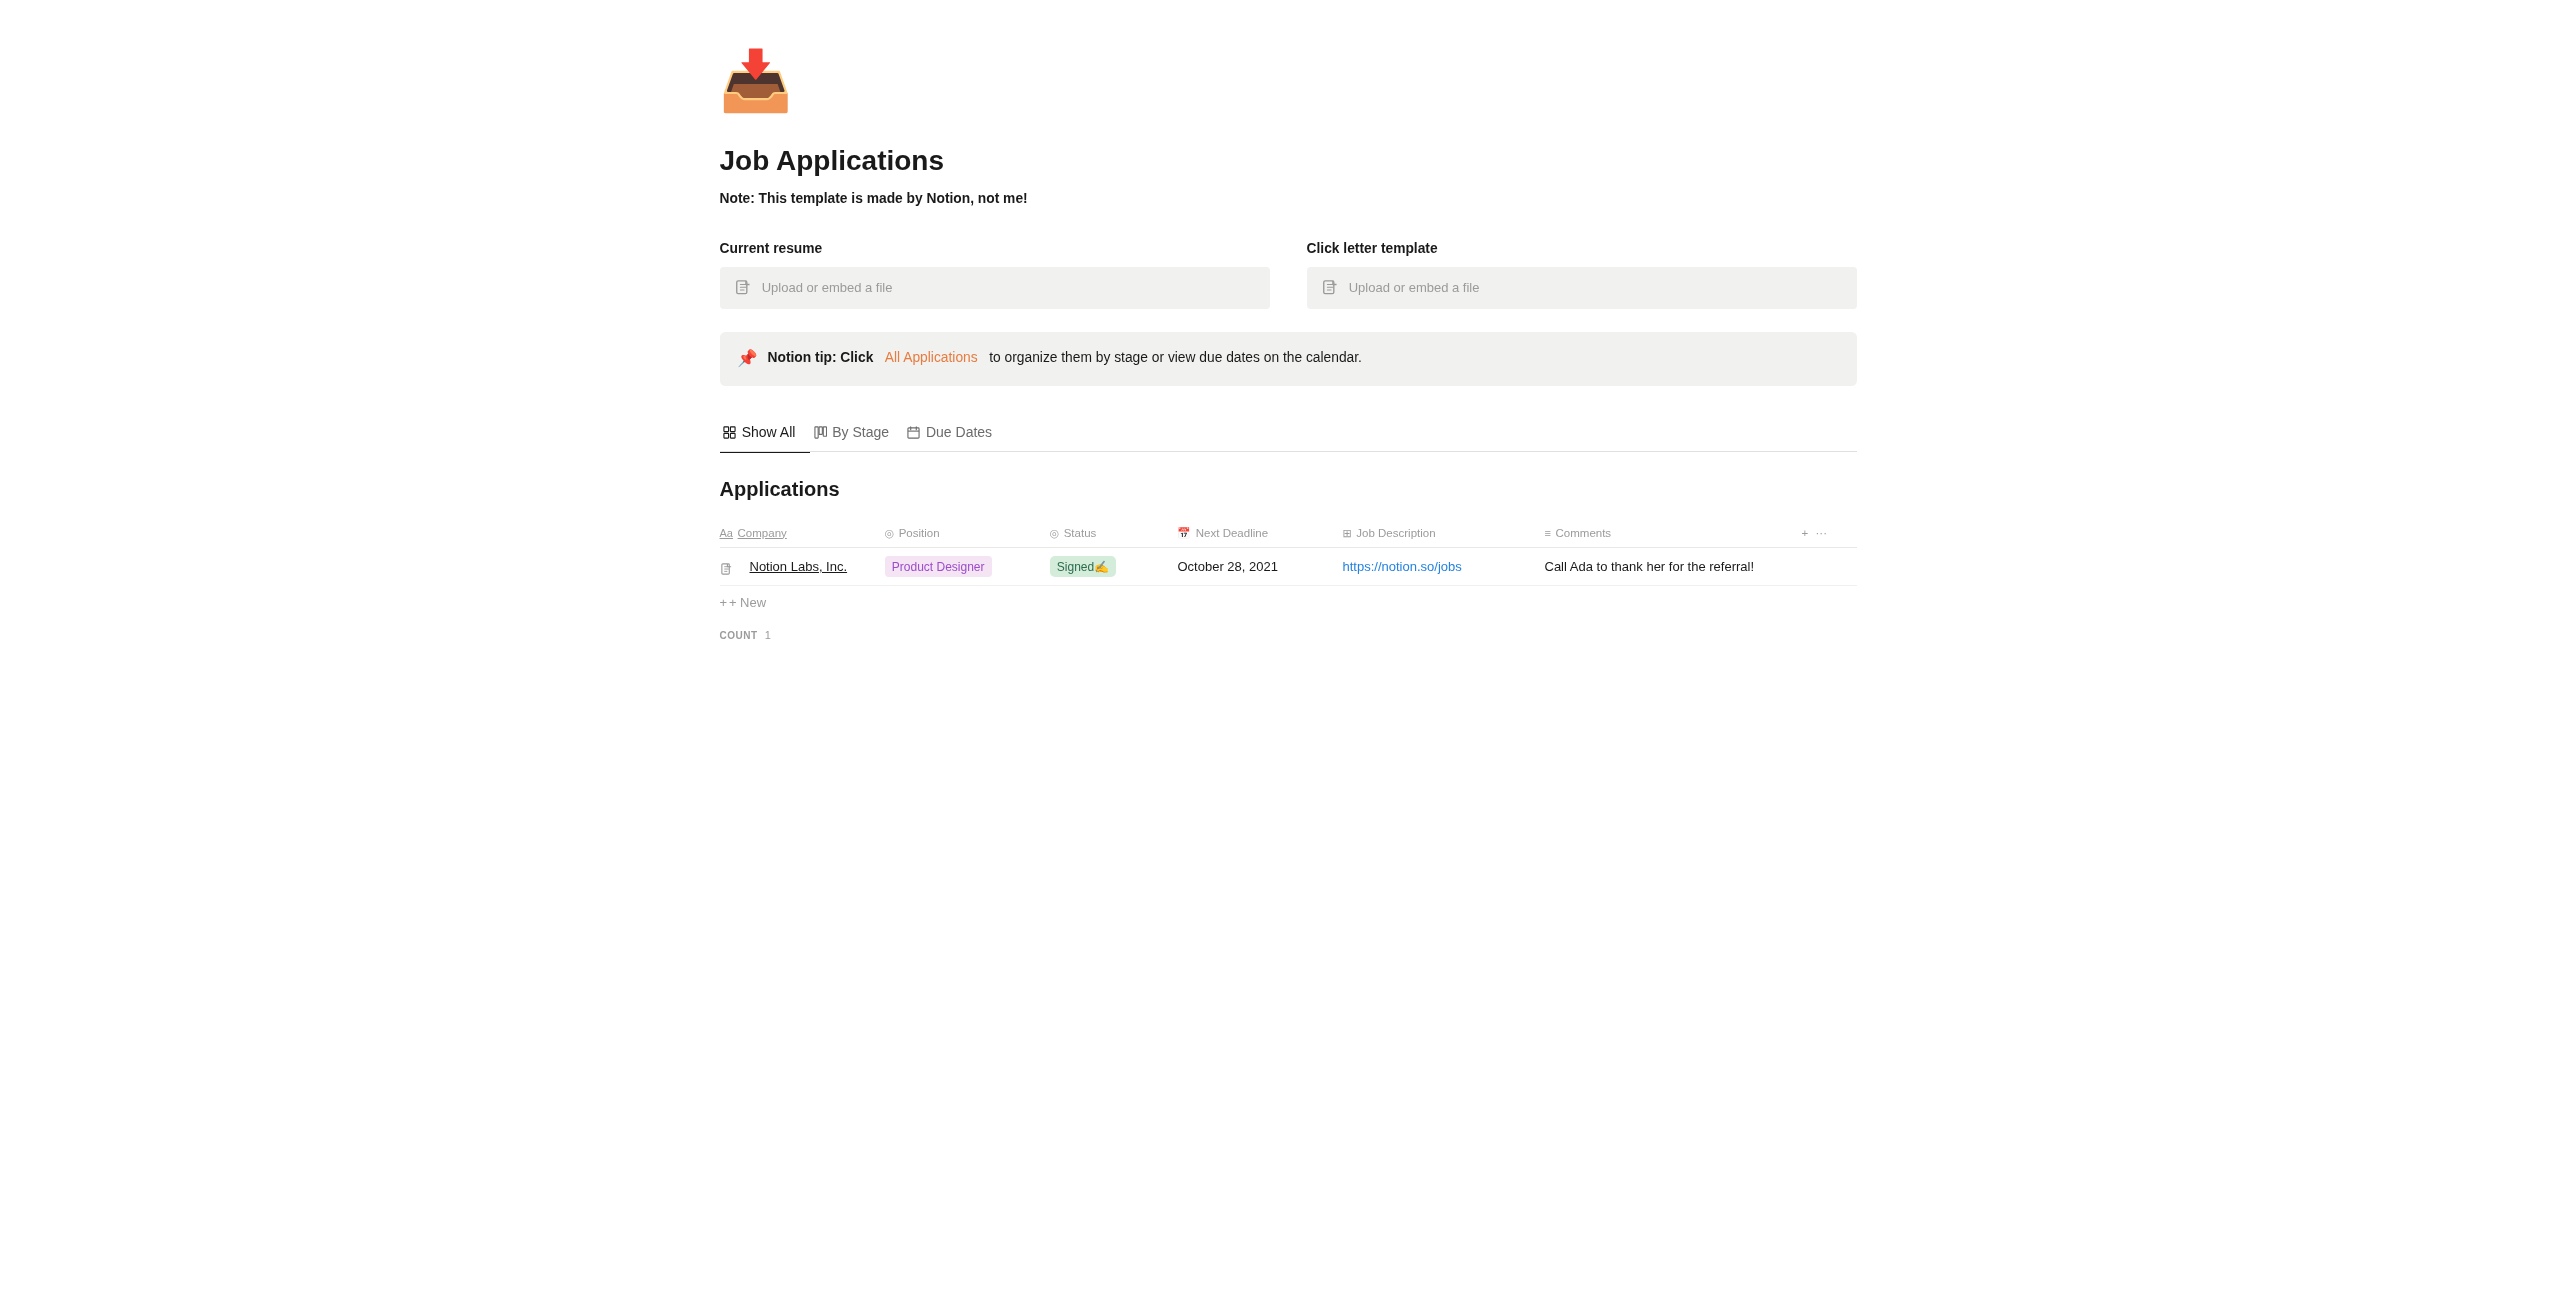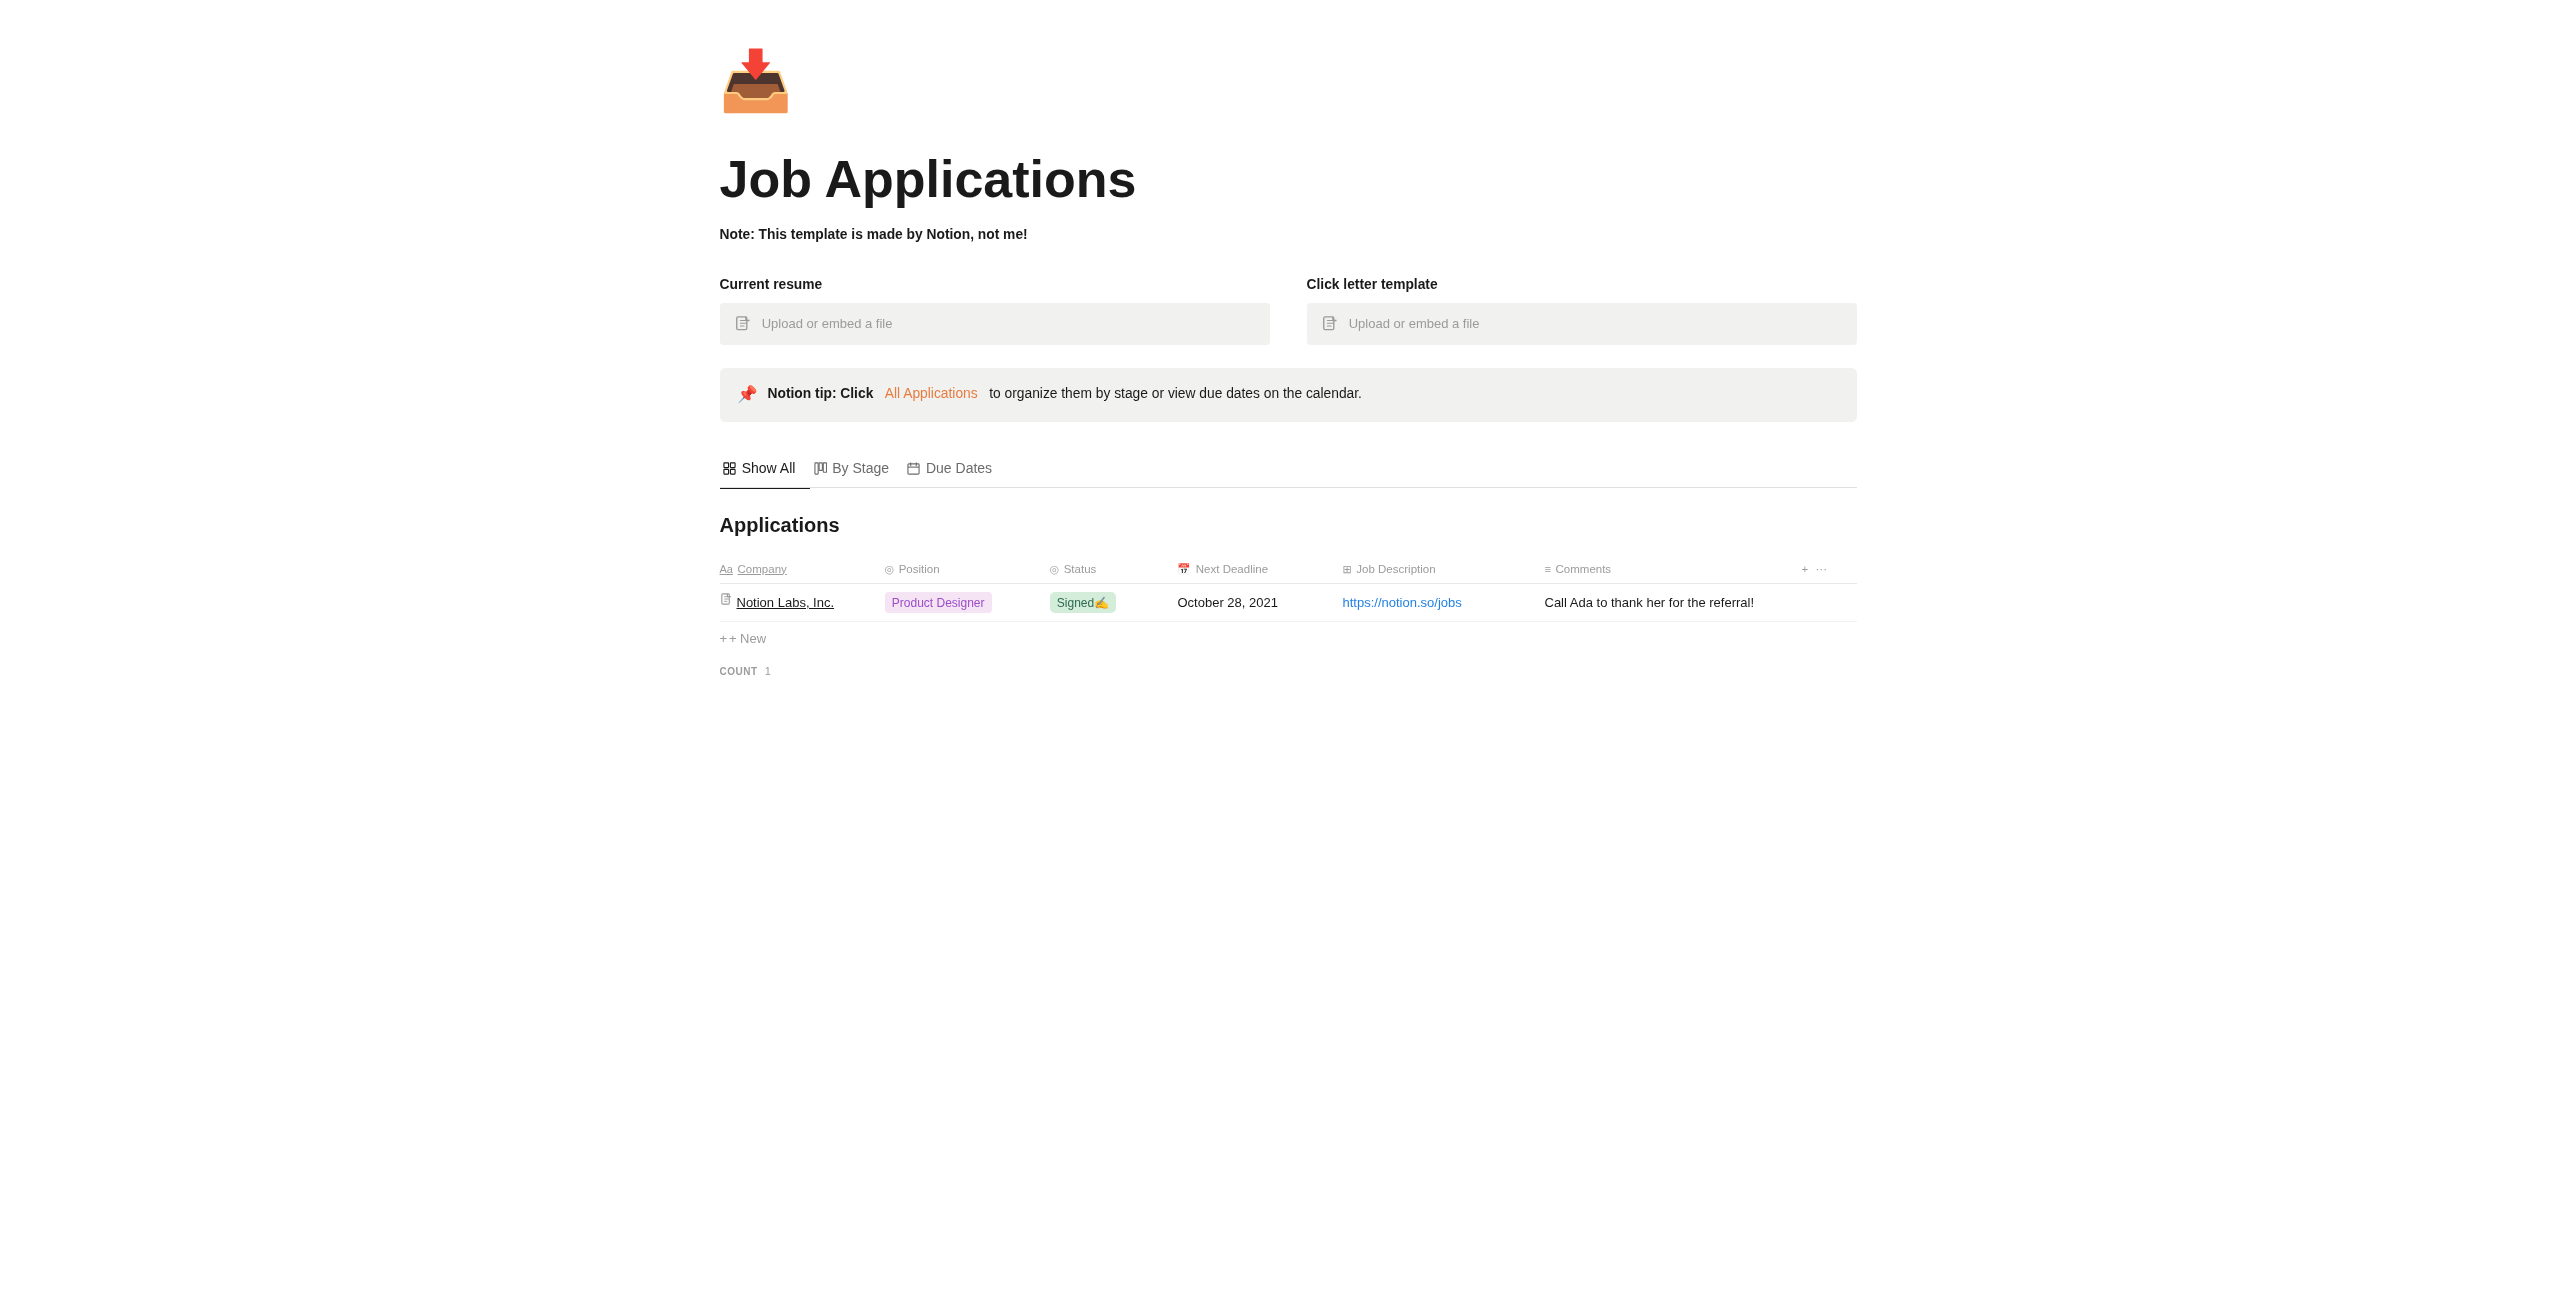--- a/index.html
+++ b/index.html
@@ -14,21 +14,21 @@
       max-width: 1283px;
       margin: 0 auto;
       padding: 37px 73px 73px 73px;
     }
     .page-icon {
       font-size: 59px;
       margin-bottom: 14.7px;
       display: block;
     }
     .page-title {
-      font-size: 52px;
+      font-size: 28px;
       font-weight: 800;
       color: #1a1a1a;
       margin-bottom: 7.3px;
     }
     .page-subtitle {
       font-size: 13.8px;
       font-weight: 700;
       color: #1a1a1a;
       margin-bottom: 29px;
     }
@@ -168,22 +168,22 @@
       background: #d4edda;
       color: #2d6a4f;
       border-radius: 5px;
       padding: 1.8px 7.3px;
       font-size: 12px;
       font-weight: 500;
       display: inline-block;
     }
     .company-cell {
       display: flex;
-      align-items: flex-start;
-      gap: 4px;
+      align-items: flex-end;
+      gap: 17px;
     }
     .new-row {
       display: flex;
       align-items: center;
       gap: 5.5px;
       padding: 7.3px 0;
       color: #9b9b9b;
       font-size: 13px;
       cursor: pointer;
     }

